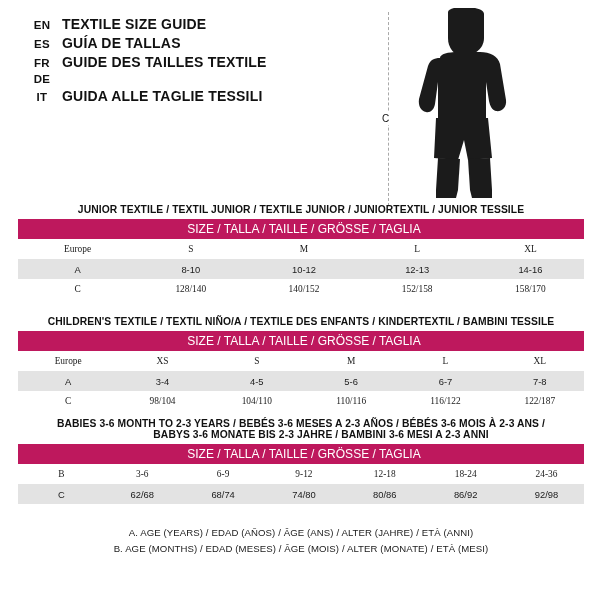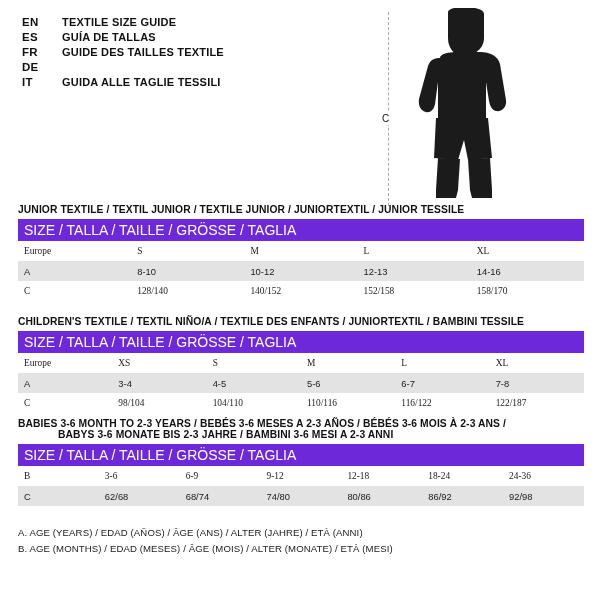--- a/index.html
+++ b/index.html
@@ -14,20 +14,21 @@
     color: #1a1a1a;
     position: relative;
     overflow: hidden;
   }
   .page {
     position: relative;
     width: 600px;
     height: 600px;
     box-sizing: border-box;
     padding: 16px 14px 8px 14px;
+    text-align: center;
   }
 
   
   .header-block {
     position: absolute;
     left: 22px;
     top: 16px;
     width: 320px;
   }
   .lang-row {
@@ -36,21 +37,21 @@
     margin-bottom: 3px;
   }
   .lang-code {
     width: 40px;
     font-size: 11.5px;
     font-weight: 700;
     letter-spacing: 0.3px;
     color: #111;
   }
   .lang-title {
-    font-size: 11px;
+    font-size: 14px;
     font-weight: 700;
     letter-spacing: 0.2px;
     color: #111;
     text-transform: uppercase;
   }
 
   
   .figure-area {
     position: absolute;
     right: 24px;
@@ -104,24 +105,24 @@
     table-layout: fixed;
   }
   table.size-table td {
     font-size: 9.4px;
     color: #1a1a1a;
     padding: 3px 0 3px 6px;
     height: 14px;
     vertical-align: middle;
   }
   tr.head-row td {
-    background: #6d28d9;
+    background: #be185d;
     color: #ffffff;
     font-weight: 400;
-    font-size: 14px;
+    font-size: 12px;
   }
   tr.alt td {
     background: #e3e3e3;
   }
   tr.plain td {
     background: #ffffff;
     font-family: Liberation Serif, serif;
   }
 
   
@@ -209,21 +210,21 @@
         <td>128/140</td>
         <td>140/152</td>
         <td>152/158</td>
         <td>158/170</td>
       </tr>
     </tbody>
       </table>
   </div>
 
   <div class="section" style="top: 316px;">
-    <div class="section-title">CHILDREN'S TEXTILE / TEXTIL NIÑO/A / TEXTILE DES ENFANTS / JUNIORTEXTIL / BAMBINI TESSILE</div>
+    <div class="section-title">CHILDREN'S TEXTILE / TEXTIL NIÑO/A / TEXTILE DES ENFANTS / KINDERTEXTIL / BAMBINI TESSILE</div>
     <table class="size-table">
       <tbody>
           <tr class="head-row">
         <td colspan="6">SIZE / TALLA / TAILLE / GRÖSSE / TAGLIA</td>
       </tr>
       <tr class="plain">
         <td style="width:16%">Europe</td>
         <td style="width:17%">XS</td>
         <td style="width:17%">S</td>
         <td style="width:17%">M</td>

